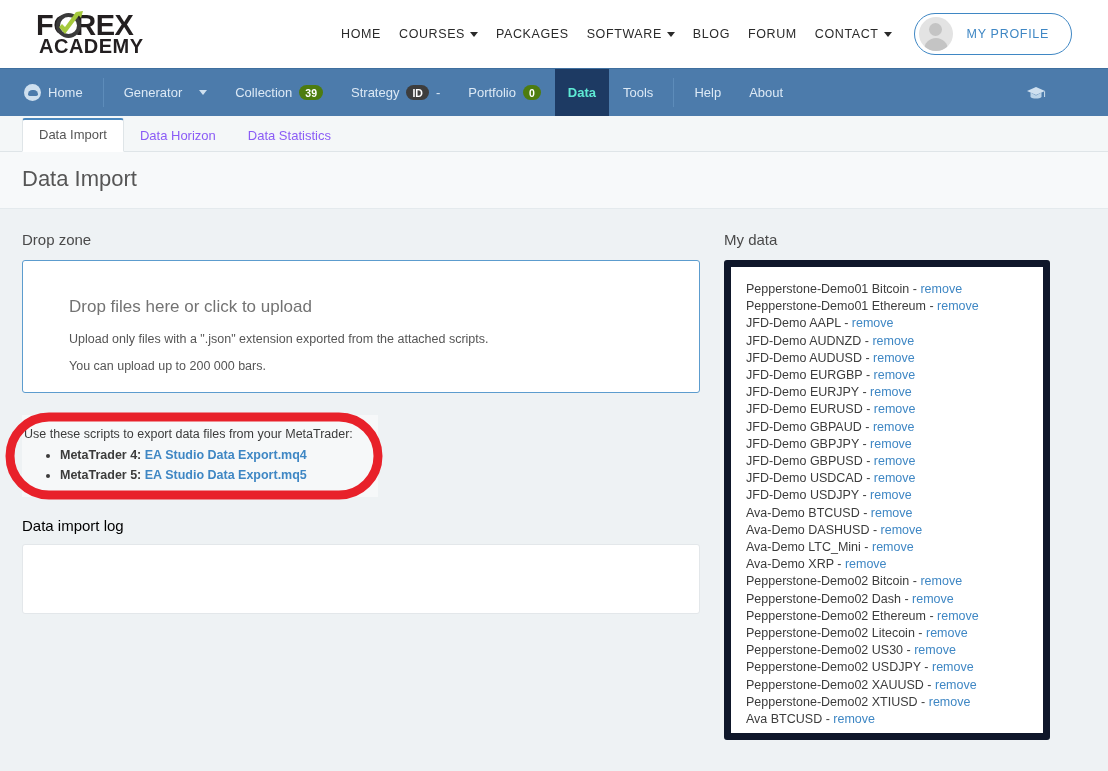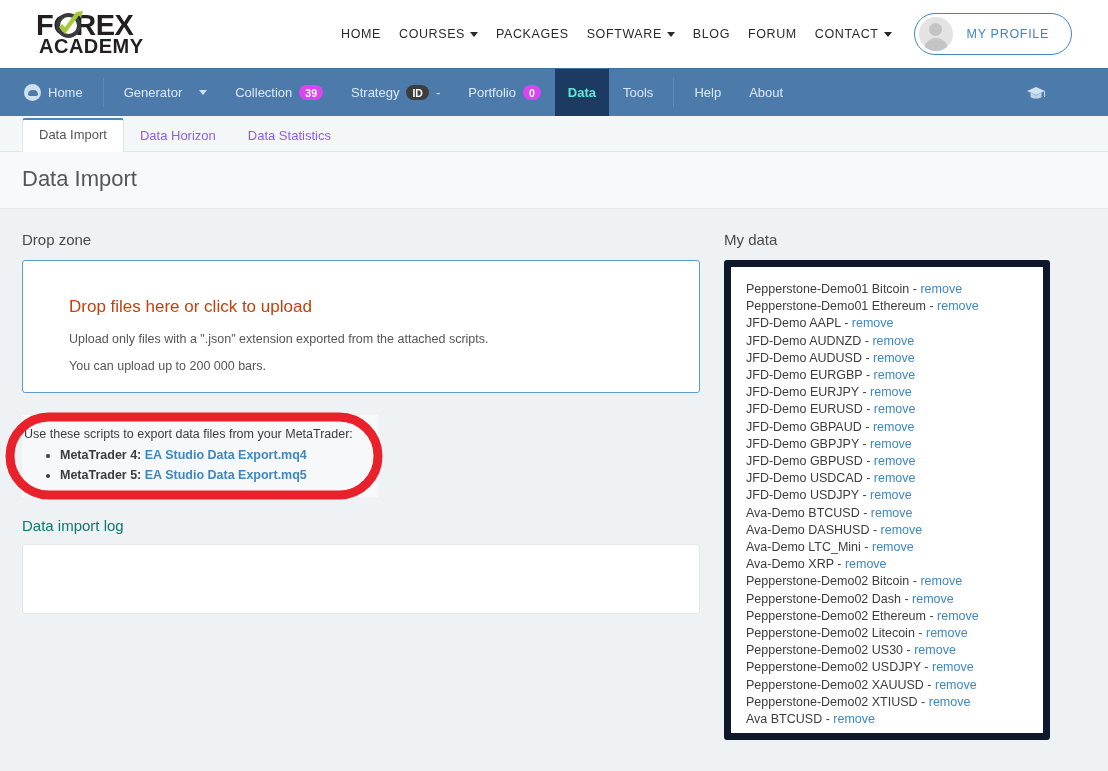--- a/index.html
+++ b/index.html
@@ -114,21 +114,21 @@
     background: #4c7bab;
   }
   .bb-caret {
     width: 0; height: 0;
     border-left: 4px solid transparent;
     border-right: 4px solid transparent;
     border-top: 5px solid #cfe0ef;
     margin-left: 10px;
   }
   .badge {
-    background: #d946ef; color: #fff;
+    background: #4d7c0f; color: #fff;
     font-size: 10.5px; font-weight: bold;
     border-radius: 9px; padding: 1.5px 6px;
     line-height: 12px; display: inline-block;
   }
   .badge-dark { background: #3d3d3d; }
   .cap-icon { margin-left: auto; margin-right: 62px; display: flex; align-items: center; }
 
   
   .subtab-bar {
     height: 36px; background: #f4f7f8;
@@ -166,34 +166,34 @@
   .section-label {
     font-size: 15px; color: #4a4a4a;
     margin-bottom: 12px; font-weight: normal;
   }
 
   .dropzone {
     height: 133px; background: #ffffff;
     border: 1px solid #5c9cce; border-radius: 3px;
     padding: 36px 0 0 46px;
   }
-  .dz-title { font-size: 17px; color: #c2410c; margin-bottom: 15px; }
+  .dz-title { font-size: 17px; color: #737373; margin-bottom: 15px; }
   .dz-line { font-size: 12.5px; color: #555; margin-bottom: 13px; }
 
   .scripts-box {
     margin-top: 22px; background: #f6f8f9;
     padding: 12px 0 10px 2px;
     width: 356px;
   }
   .scripts-title { font-size: 12.5px; color: #3c3c3c; margin-bottom: 6px; }
   .scripts-list { margin: 0; padding-left: 36px; font-weight: bold; }
   .scripts-list li { font-size: 12.5px; color: #3c3c3c; margin-bottom: 3px; line-height: 17px; }
   .link { color: #3f87c4; cursor: pointer; }
 
-  .log-label { font-size: 15px; color: #0f766e; margin: 20px 0 10px 0; }
+  .log-label { font-size: 15px; color: #000000; margin: 20px 0 10px 0; }
   .log-box {
     height: 70px; background: #ffffff;
     border: 1px solid #e3e7ea; border-radius: 3px;
   }
 
   .mydata-box {
     background: #ffffff; border: 7px solid #0f172a; border-radius: 3px;
     padding: 14px 16px 14px 15px;
     height: 480px; overflow: hidden;
   }

